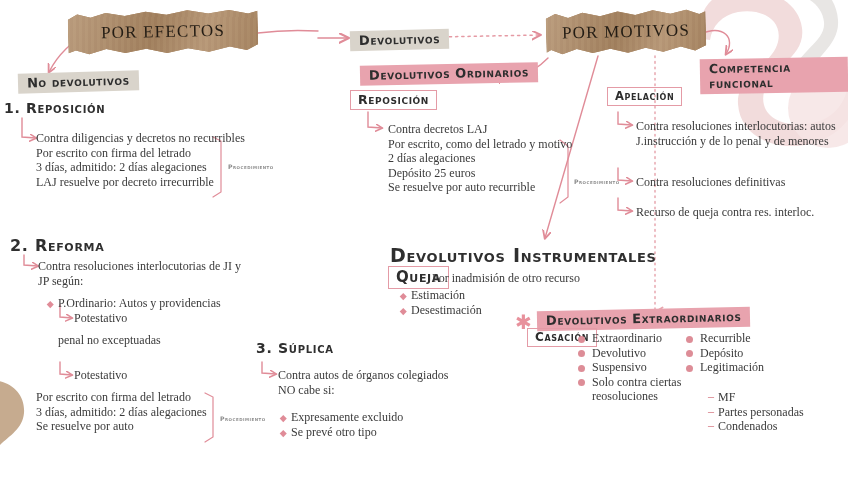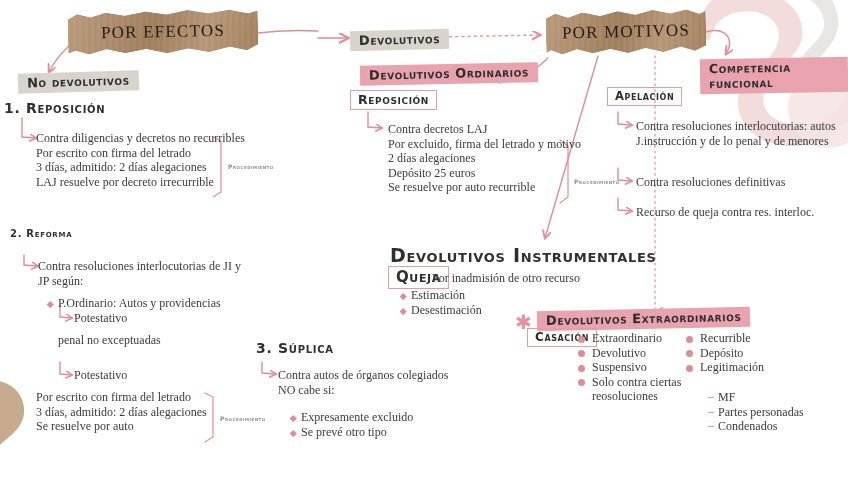--- a/index.html
+++ b/index.html
@@ -205,21 +205,21 @@
   </div>
 
   <div class="lines" style="left:36px;top:131px;">
     <div>Contra diligencias y decretos no recurribles</div>
     <div>Por escrito con firma del letrado</div>
     <div>3 días, admitido: 2 días alegaciones</div>
     <div>LAJ resuelve por decreto irrecurrible</div>
   </div>
   <div class="proc" style="left:228px;top:163px;">Procedimiento</div>
 
-  <div class="hdr" style="left:10px;top:228px;font-size:10px;">
+  <div class="hdr" style="left:10px;top:236px;font-size:16px;">
     <span>2.</span>
     <span>Reforma</span>
   </div>
 
   <div class="lines" style="left:38px;top:259px;">
     <div>Contra resoluciones interlocutorias de JI y</div>
     <div>JP según:</div>
   </div>
 
   <div class="lines" style="left:47px;top:296px;">
@@ -244,34 +244,34 @@
   <div class="proc" style="left:220px;top:415px;">Procedimiento</div>
 
   <div class="hdr" style="left:256px;top:340px;font-size:14px;">
     <span>3.</span>
     <span>Súplica</span>
   </div>
   <div class="lines" style="left:278px;top:368px;">
     <div>Contra autos de órganos colegiados</div>
     <div>NO cabe si:</div>
   </div>
-  <div class="lines" style="left:290px;top:410px;">
+  <div class="lines" style="left:280px;top:410px;">
     <div class="bl">Expresamente excluido</div>
     <div class="bl">Se prevé otro tipo</div>
   </div>
 
   <div class="hl hl-gray" style="left:350px;top:30px;transform:rotate(-1.4deg);">Devolutivos</div>
 
   <div class="hl hl-pink" style="left:360px;top:64px;transform:rotate(-1.2deg);">Devolutivos Ordinarios</div>
 
   <div class="boxed" style="left:350px;top:90px;">Reposición</div>
 
   <div class="lines" style="left:388px;top:122px;">
     <div>Contra decretos LAJ</div>
-    <div>Por excluido, firma del letrado y motivo</div>
+    <div>Por escrito, como del letrado y motivo</div>
     <div>2 días alegaciones</div>
     <div>Depósito 25 euros</div>
     <div>Se resuelve por auto recurrible</div>
   </div>
   <div class="proc" style="left:574px;top:178px;">Procedimiento</div>
 
   <div class="hdr" style="left:390px;top:244px;font-size:19px;">Devolutivos Instrumentales</div>
 
   <div class="boxed" style="left:388px;top:266px;font-size:15px;">Queja</div>
 

